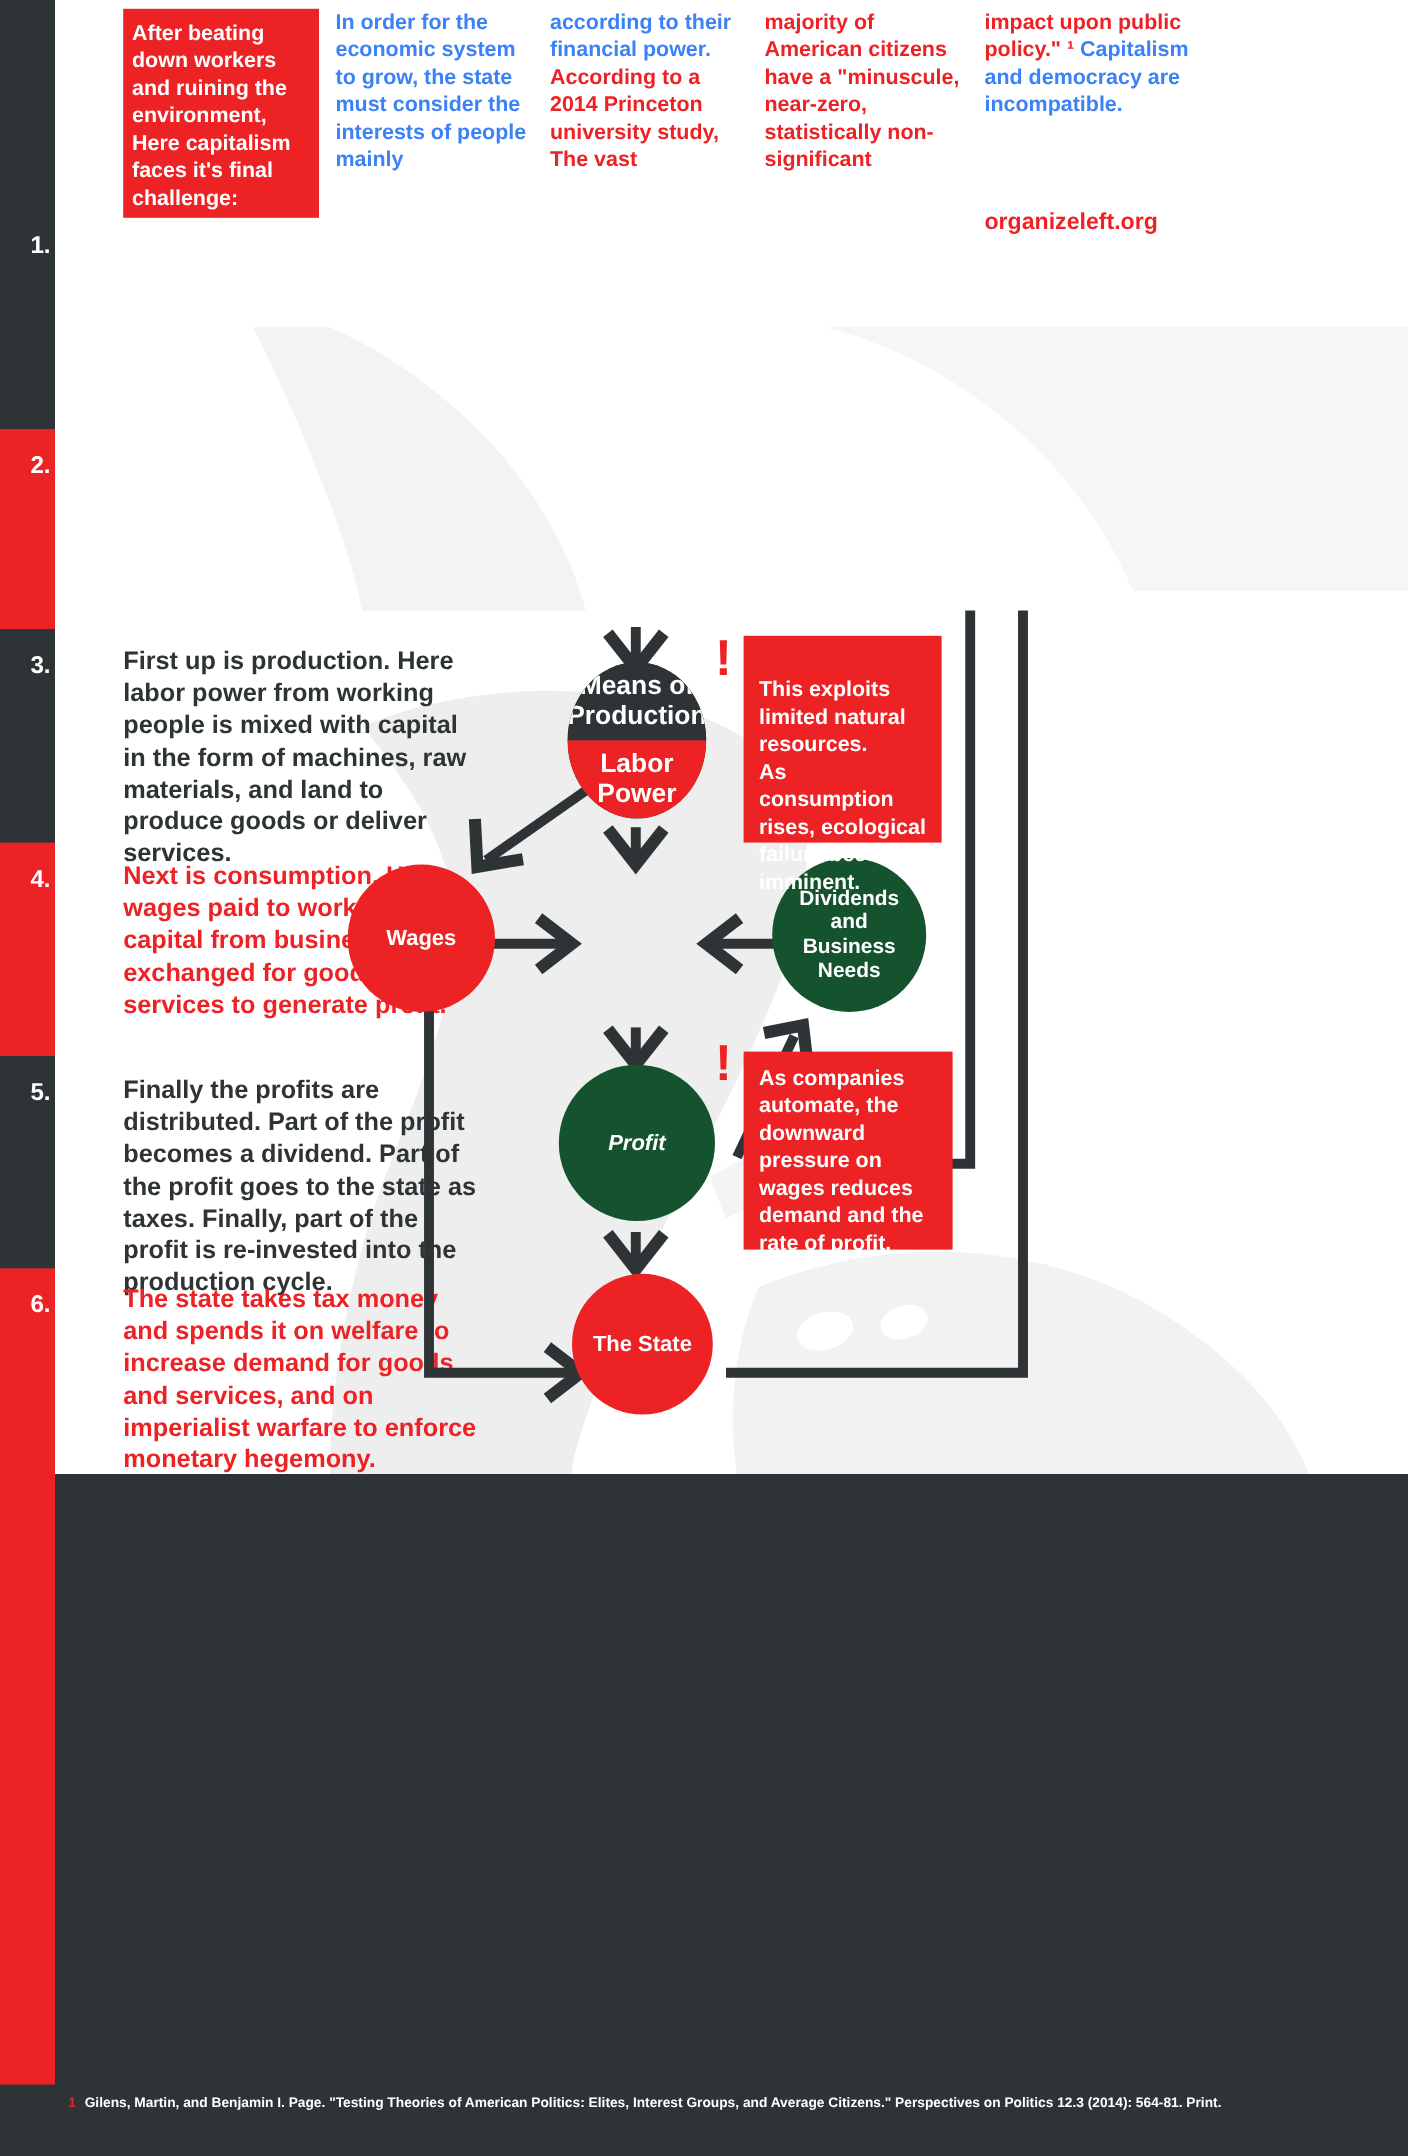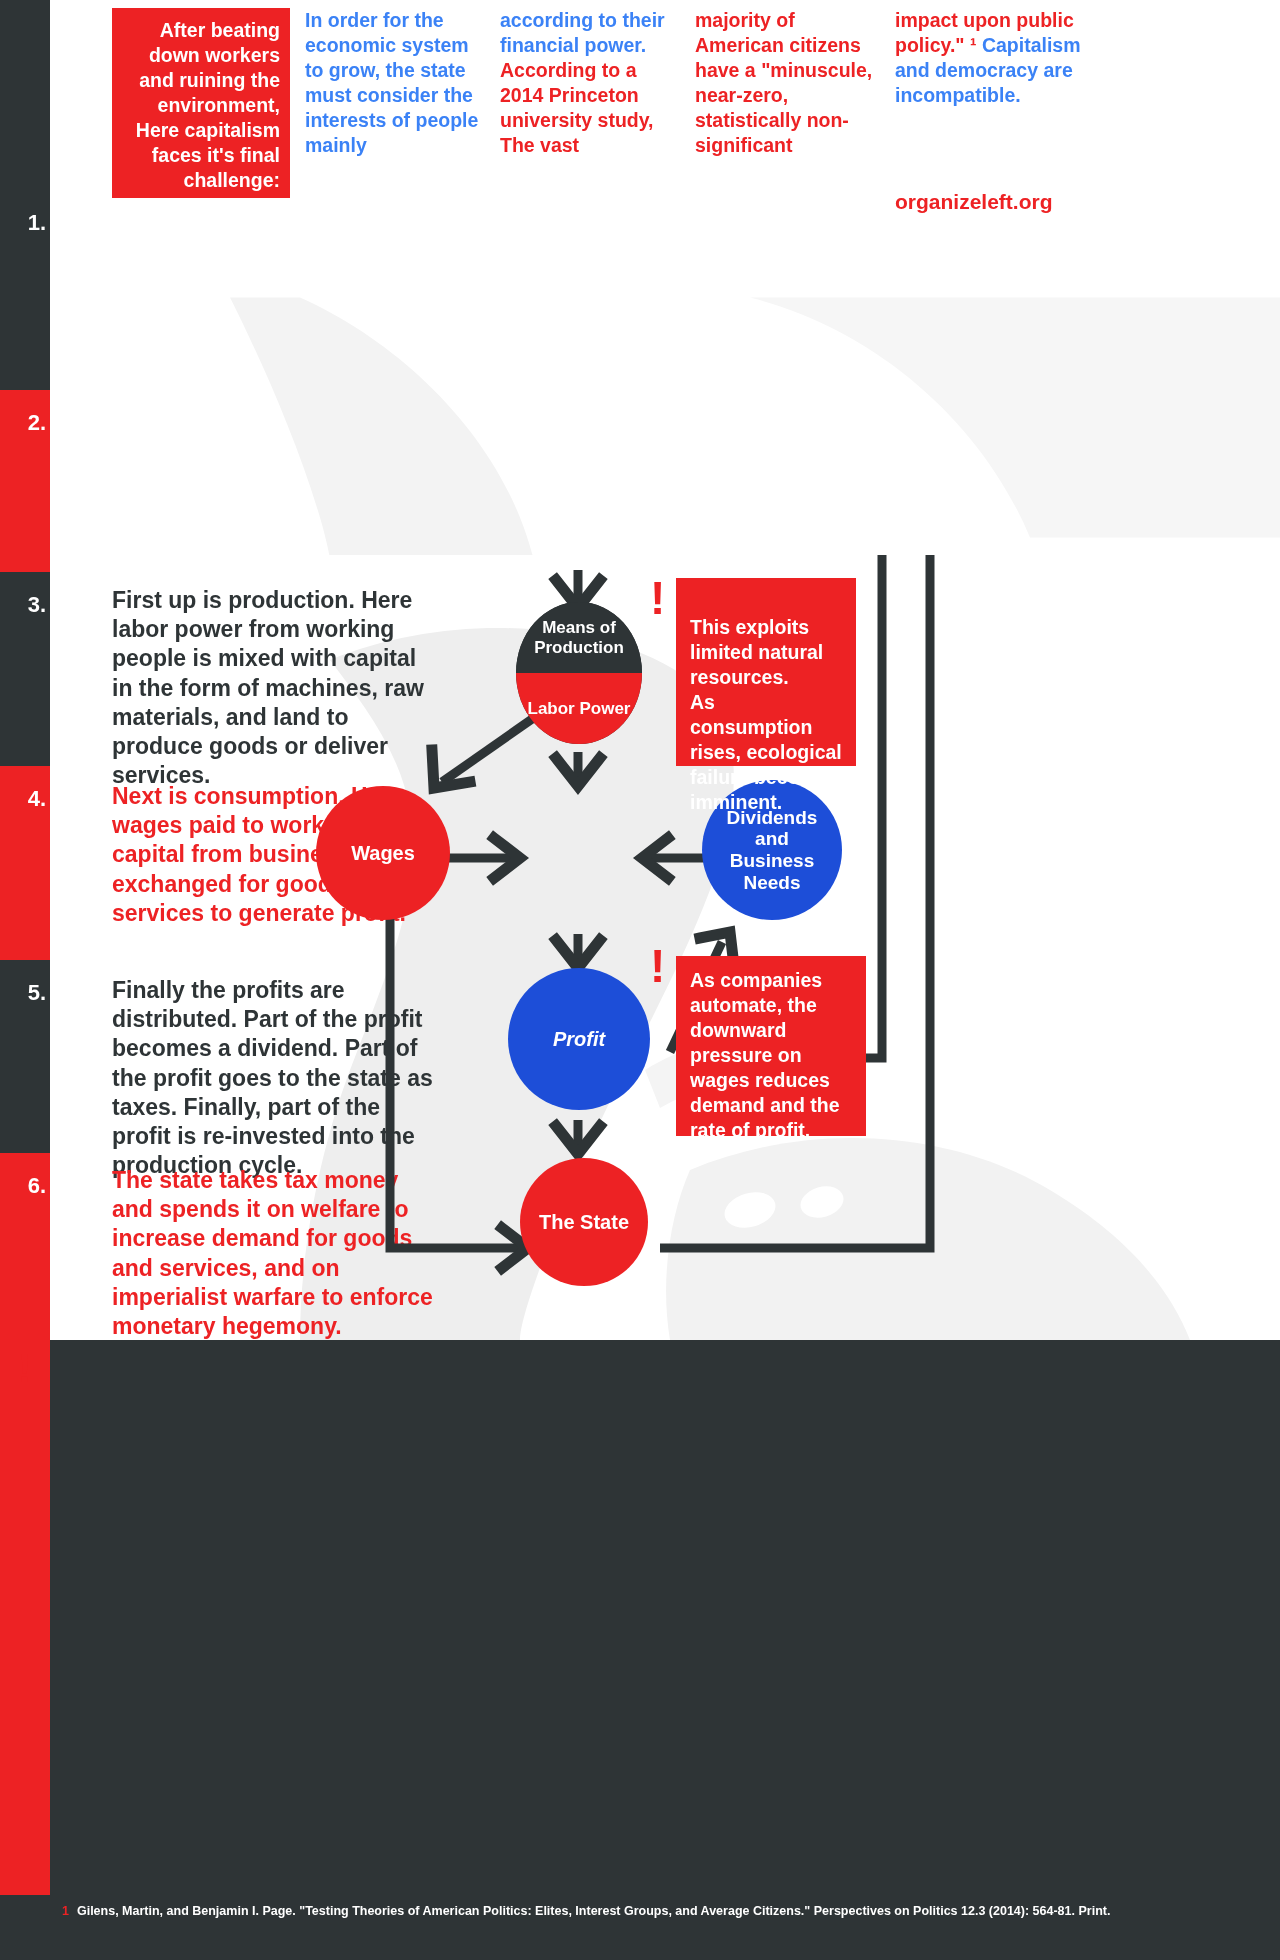--- a/index.html
+++ b/index.html
@@ -46,27 +46,27 @@
   .step { position:absolute; left:0; width:325px; font-size:23px; font-weight:bold; line-height:1.27; }
   .step.dark { color:#2e3436; }
   .step.red  { color:#ed2224; }
 
   
   .node {
     position:absolute; border-radius:50%;
     display:flex; align-items:center; justify-content:center;
     text-align:center; color:#ffffff; font-weight:bold; line-height:1.14;
   }
-  .node.dark { background:#1d4ed8; }
+  .node.dark { background:#14532d; }
   .node.red  { background:#ed2224; }
   .split { position:absolute; border-radius:50%; overflow:hidden; background:#2e3436; }
   .split .half-top, .split .half-bot {
     position:absolute; left:0; width:100%; height:50%;
     display:flex; align-items:center; justify-content:center;
-    color:#fff; font-weight:bold; text-align:center; line-height:1.12; font-size:17px;
+    color:#fff; font-weight:bold; text-align:center; line-height:1.12; font-size:24px;
   }
   .split .half-top { top:0; background:#2e3436; }
   .split .half-bot { top:50%; background:#ed2224; }
 
   
   .callout {
     position:absolute; background:#ed2224; color:#ffffff;
     font-weight:bold; font-size:19.5px; line-height:1.28;
     padding:12px 14px 12px 14px;
   }
@@ -83,21 +83,21 @@
 
   
   .footer { position:absolute; left:0; top:1340px; width:1280px; height:620px; background:#2e3436; }
   .footwrap { position:absolute; left:50px; top:0; width:1230px; height:555px; background:#ffffff; overflow:hidden; }
   .foot-numstrip { position:absolute; left:0; top:1340px; width:50px; height:555px; background:#ed2224; }
   .foot-bang { position:absolute; left:18px; top:1352px; color:#ed2224; font-size:40px; font-weight:bold; line-height:0.8; }
 
   .foot-red {
     position:absolute; left:62px; top:8px; width:178px; height:190px;
     background:#ed2224; color:#ffffff; font-weight:bold;
-    font-size:19.5px; line-height:1.28; padding:10px 10px 10px 8px;text-align:right;
+    font-size:19.5px; line-height:1.28; padding:10px 10px 10px 8px;
   }
   .fcol {
     position:absolute; top:8px; font-weight:bold; font-size:19.5px; line-height:1.28;
     color:#2e3436;
   }
   .fcol .red { color:#ed2224; display:inline; }
   .fcol .dark { color:#3b82f6; display:inline; }
   .site { position:absolute; font-weight:bold; font-size:21px; color:#ed2224; }
 
   .cite {

